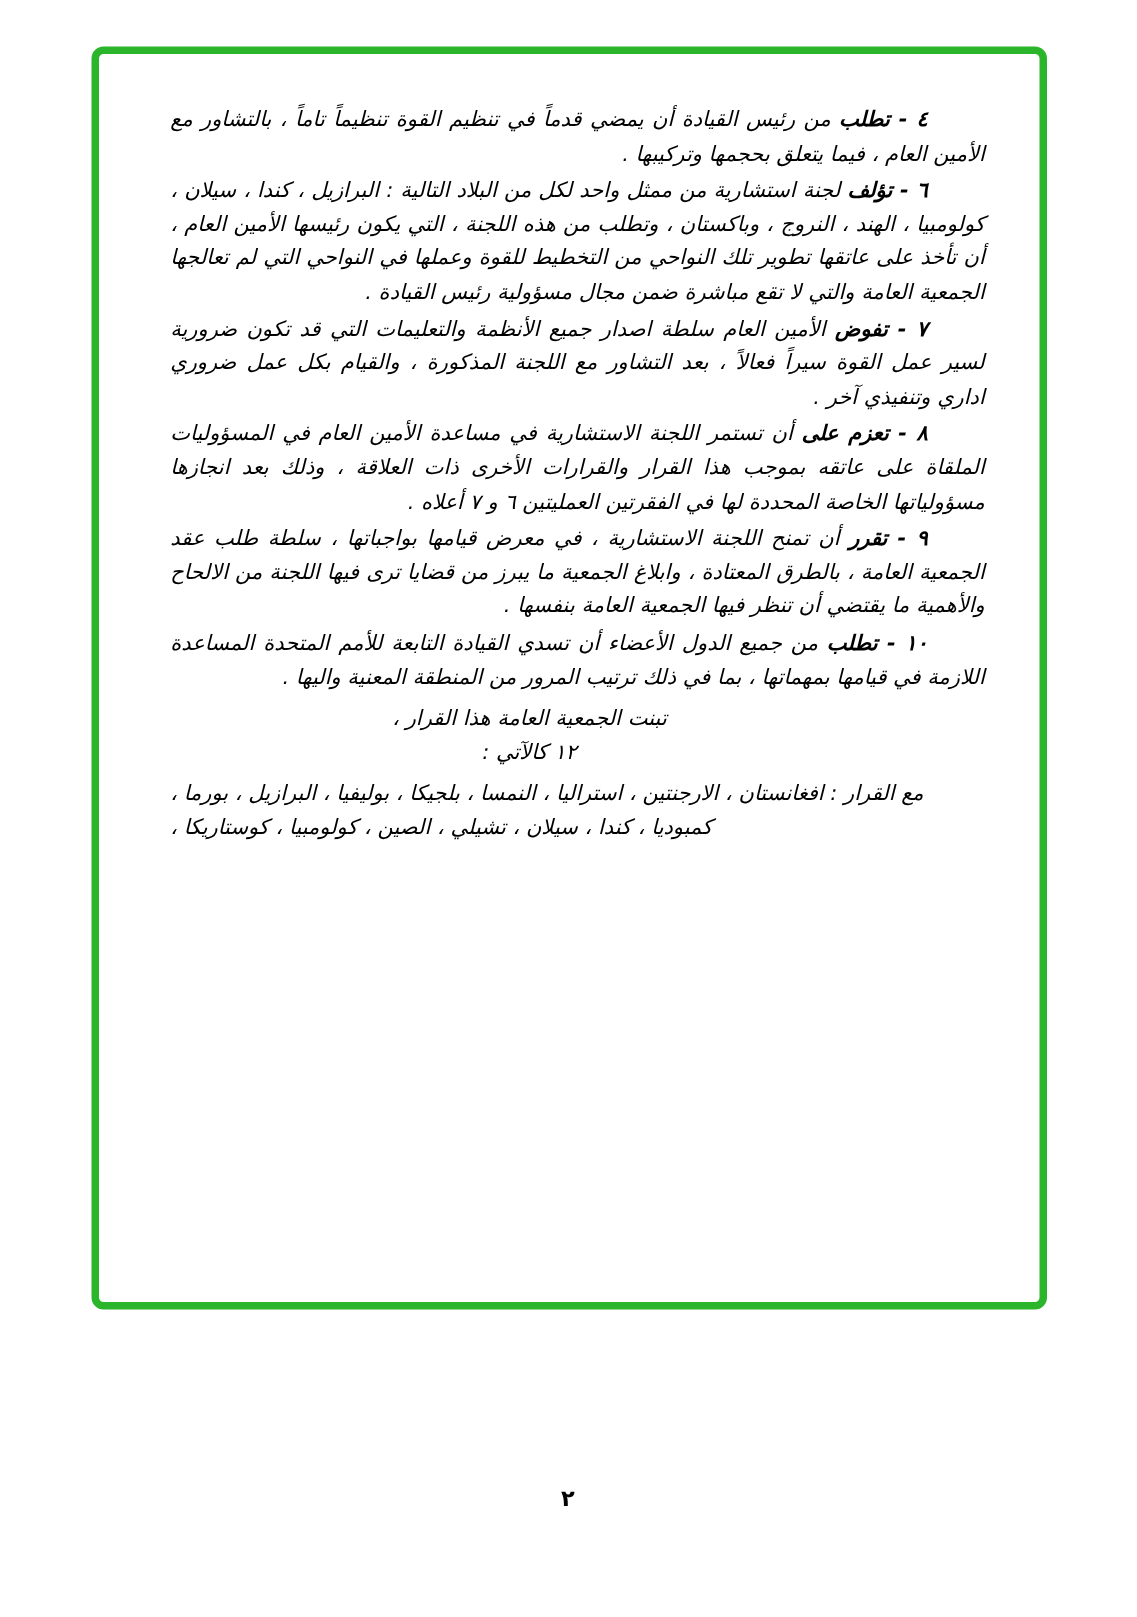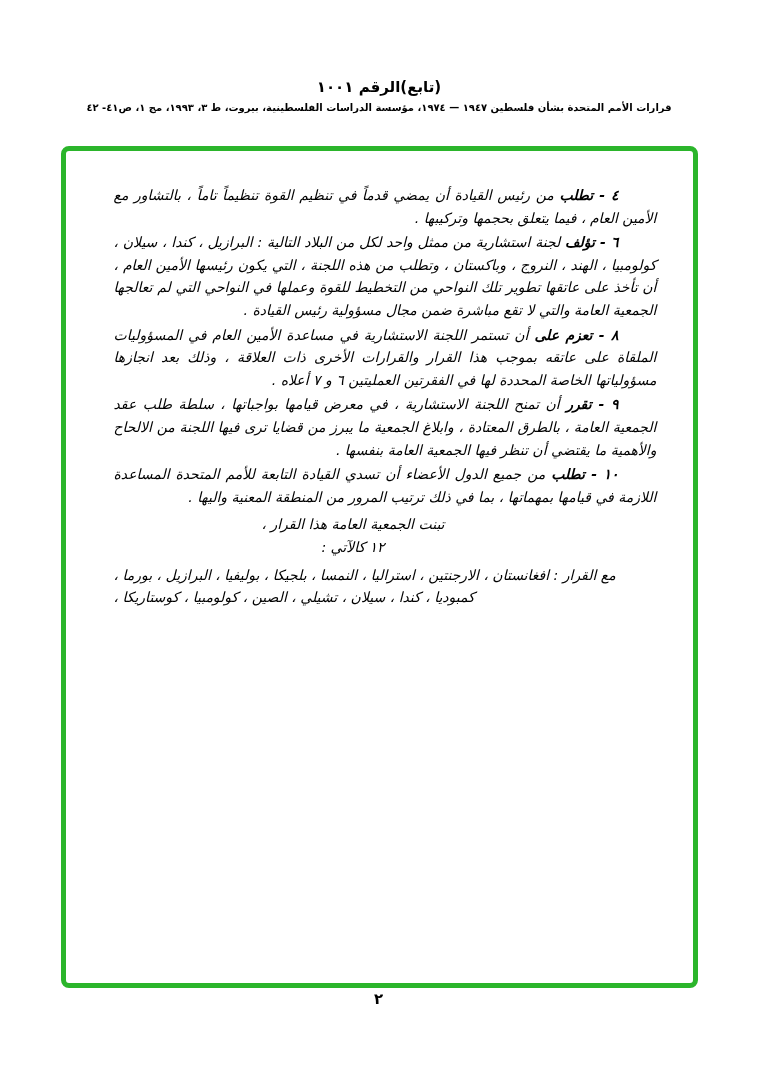--- a/index.html
+++ b/index.html
@@ -70,39 +70,39 @@
     text-align: center;
     font-size: 15px;
     font-weight: bold;
   }
 </style>
 </head>
 <body>
 
 <div class="page">
 
-  <header class="doc-header">
-    <div class="doc-title">(تابع)الرقم ١٠٠١</div>
-    <div class="doc-source">قرارات الأمم المتحدة بشأن فلسطين ١٩٤٧ — ١٩٧٤، مؤسسة الدراسات الفلسطينية، بيروت، ط ٣، ١٩٩٣، مج ١، ص٤١- ٤٢</div>
-  </header>
 
   <div class="green-box">
     <div class="content">
 
       <p class="clause">
         <strong>٤ - تطلب</strong>
         <span>من رئيس القيادة أن يمضي قدماً في تنظيم القوة تنظيماً تاماً ، بالتشاور مع الأمين العام ، فيما يتعلق بحجمها وتركيبها .</span>
       </p>
 
 
       <p class="clause">
         <strong>٦ - تؤلف</strong>
         <span>لجنة استشارية من ممثل واحد لكل من البلاد التالية : البرازيل ، كندا ، سيلان ، كولومبيا ، الهند ، النروج ، وباكستان ، وتطلب من هذه اللجنة ، التي يكون رئيسها الأمين العام ، أن تأخذ على عاتقها تطوير تلك النواحي من التخطيط للقوة وعملها في النواحي التي لم تعالجها الجمعية العامة والتي لا تقع مباشرة ضمن مجال مسؤولية رئيس القيادة .</span>
       </p>
 
+      <p class="clause">
+        <strong>٧ - تفوض</strong>
+        <span>الأمين العام سلطة اصدار جميع الأنظمة والتعليمات التي قد تكون ضرورية لسير عمل القوة سيراً فعالاً ، بعد التشاور مع اللجنة المذكورة ، والقيام بكل عمل ضروري اداري وتنفيذي آخر .</span>
+      </p>
 
       <p class="clause">
         <strong>٨ - تعزم على</strong>
         <span>أن تستمر اللجنة الاستشارية في مساعدة الأمين العام في المسؤوليات الملقاة على عاتقه بموجب هذا القرار والقرارات الأخرى ذات العلاقة ، وذلك بعد انجازها مسؤولياتها الخاصة المحددة لها في الفقرتين العمليتين ٦ و ٧ أعلاه .</span>
       </p>
 
       <p class="clause">
         <strong>٩ - تقرر</strong>
         <span>أن تمنح اللجنة الاستشارية ، في معرض قيامها بواجباتها ، سلطة طلب عقد الجمعية العامة ، بالطرق المعتادة ، وابلاغ الجمعية ما يبرز من قضايا ترى فيها اللجنة من الالحاح والأهمية ما يقتضي أن تنظر فيها الجمعية العامة بنفسها .</span>
       </p>

